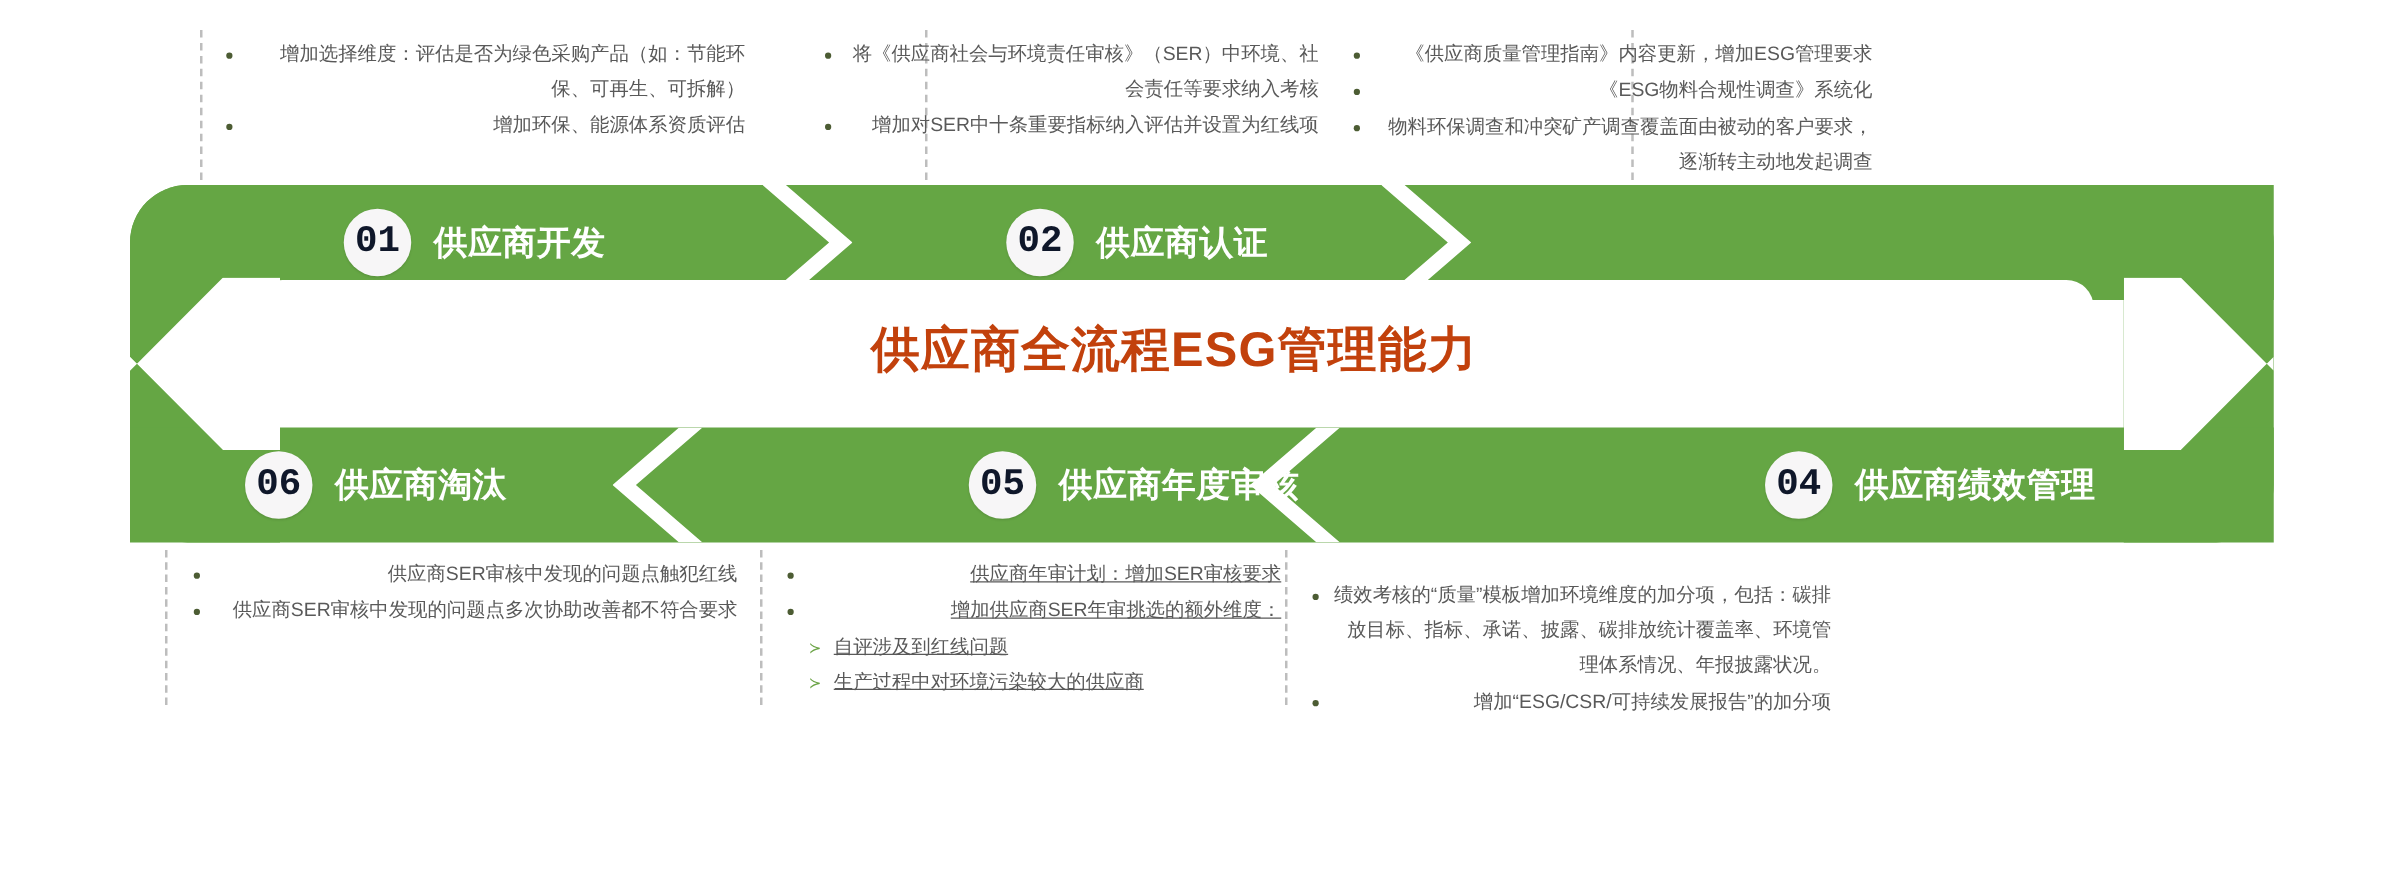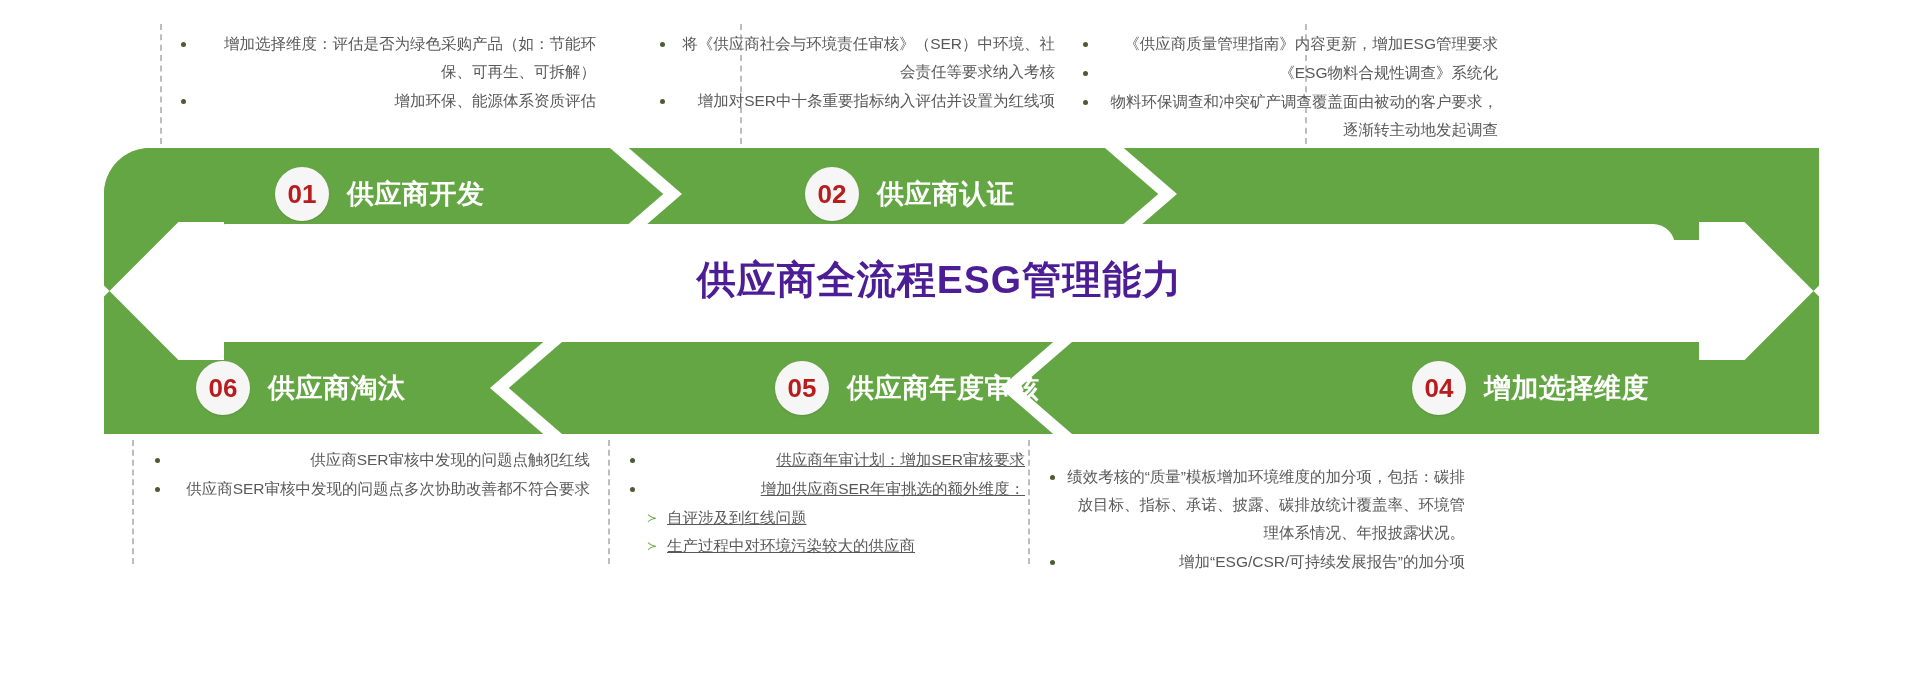--- a/index.html
+++ b/index.html
@@ -146,47 +146,48 @@
   }
   .center-title {
     position: absolute;
     left: 204px;
     top: 224px;
     width: 1471px;
     height: 112px;
     display: flex;
     align-items: center;
     justify-content: center;
-    color: #4c1d95;
+    color: #c2410c;
     font-size: 39px;
     font-weight: bold;
     letter-spacing: 1px;
   }
 
   
   .step {
     position: absolute;
     height: 92px;
     display: flex;
     align-items: center;
     gap: 18px;
   }
   .step-badge {
     width: 54px;
     height: 54px;
     border-radius: 50%;
     background: #f7f6f7;
-    color: #b91c1c;
-    font-size: 26px;
+    color: #0f172a;
+    font-size: 30px;
     font-weight: bold;
     display: flex;
     align-items: center;
     justify-content: center;
     flex: 0 0 auto;
     box-shadow: 0 1px 2px rgba(0,0,0,0.12);
+    font-family: Liberation Mono, monospace;
   }
   .step-label {
     color: #ffffff;
     font-size: 27px;
     font-weight: bold;
     white-space: nowrap;
     letter-spacing: 0.5px;
   }
 </style>
 </head>
@@ -257,21 +258,21 @@
     <div class="step-label">供应商淘汰</div>
   </div>
 
   <div class="step" style="left:775px; top:342px;">
     <div class="step-badge">05</div>
     <div class="step-label">供应商年度审核</div>
   </div>
 
   <div class="step" style="left:1412px; top:342px;">
     <div class="step-badge">04</div>
-    <div class="step-label">增加选择维度</div>
+    <div class="step-label">供应商绩效管理</div>
   </div>
 
   <div class="notes" style="left:150px; top:446px; width:440px;">
     <ul>
       <li class="bullet">供应商SER审核中发现的问题点触犯红线</li>
       <li class="bullet">供应商SER审核中发现的问题点多次协助改善都不符合要求</li>
     </ul>
   </div>
 
   <div class="notes" style="left:625px; top:446px; width:400px;text-decoration:underline;">

